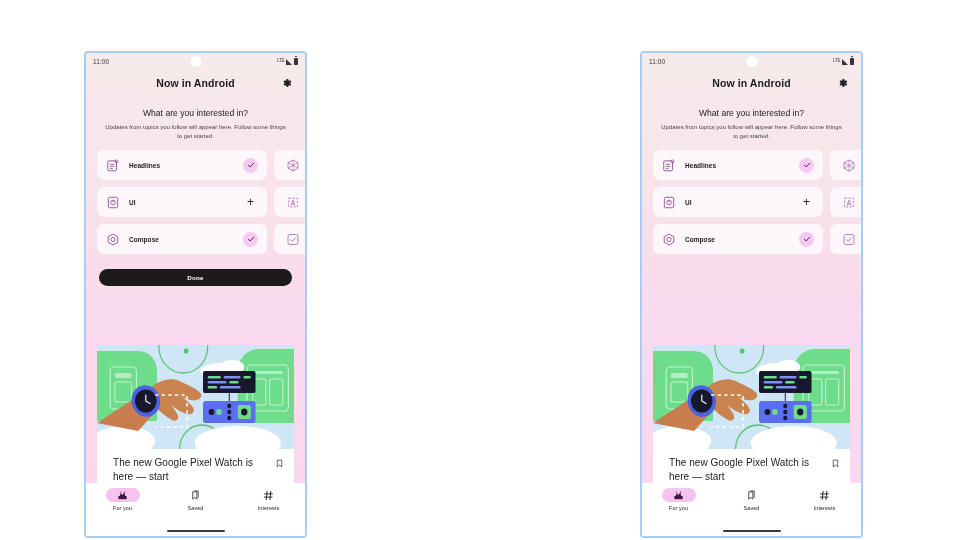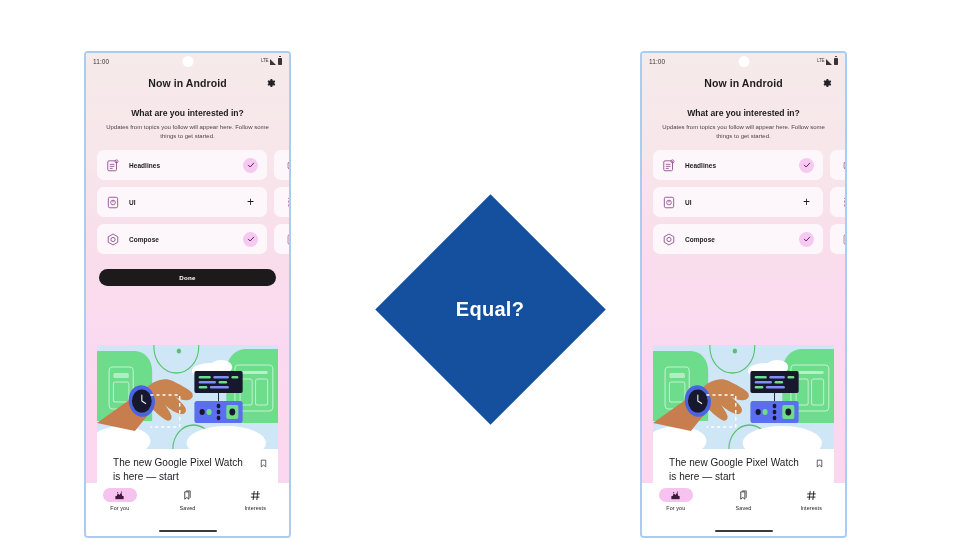--- a/index.html
+++ b/index.html
@@ -8,21 +8,21 @@
     background:#ffffff;
     font-family:"Liberation Sans", sans-serif;
     overflow:hidden;
     position:relative;
   }
   .stage{position:absolute;inset:0;}
 
   
   .phone{
     position:absolute;
-    width:207px;height:487px;
+    width:223px;height:487px;
     border:2px solid #a9cdf0;
     border-radius:4px;
     background:#ffffff;
     overflow:hidden;
     box-sizing:border-box;
   }
   #phone-left{left:84px;top:51px;}
   #phone-right{left:640px;top:51px;}
 
   .screen{
@@ -52,21 +52,21 @@
   .appbar{
     flex:0 0 28px;display:flex;align-items:center;justify-content:center;
     position:relative;
   }
   .apptitle{font-size:10.5px;font-weight:bold;color:#1c1b1f;letter-spacing:.1px;}
   .gear{position:absolute;right:13px;top:50%;transform:translateY(-50%);
         width:11px;height:11px;display:block;}
 
   
   .interests-head{padding:11px 13px 0;text-align:center;}
-  .ih-title{font-size:8.6px;font-weight:bold;color:#1c1b1f;margin-bottom:5px;}
+  .ih-title{font-size:8.6px;font-weight:normal;color:#1c1b1f;margin-bottom:5px;}
   .ih-sub{font-size:6px;color:#4c4447;line-height:1.45;padding:0 3px;}
 
   
   .topics{margin-top:10px;padding-left:11px;display:flex;flex-direction:column;gap:7px;}
   .trow{display:flex;gap:7px;}
   .tcard{
     background:#fdf7fb;border-radius:7px;
     height:30px;display:flex;align-items:center;
     padding:0 9px;box-sizing:border-box;
   }
@@ -315,24 +315,20 @@
             </svg>
           </span>
           <span class="navlabel">Interests</span>
         </div>
         <div class="gesturebar"></div>
       </div>
 
     </div>
   </div>
 
-  <div class="diamond-wrap">
-    <div class="diamond"></div>
-    <span class="diamond-label">Equal?</span>
-  </div>
 
   <div class="phone" id="phone-right">
     <div class="screen">
 
       <div class="statusbar">
         <span class="clock">11:00</span>
         <div class="punchhole"></div>
         <div class="statusicons">
           <span class="lte">LTE</span>
           <span class="sig"></span>

